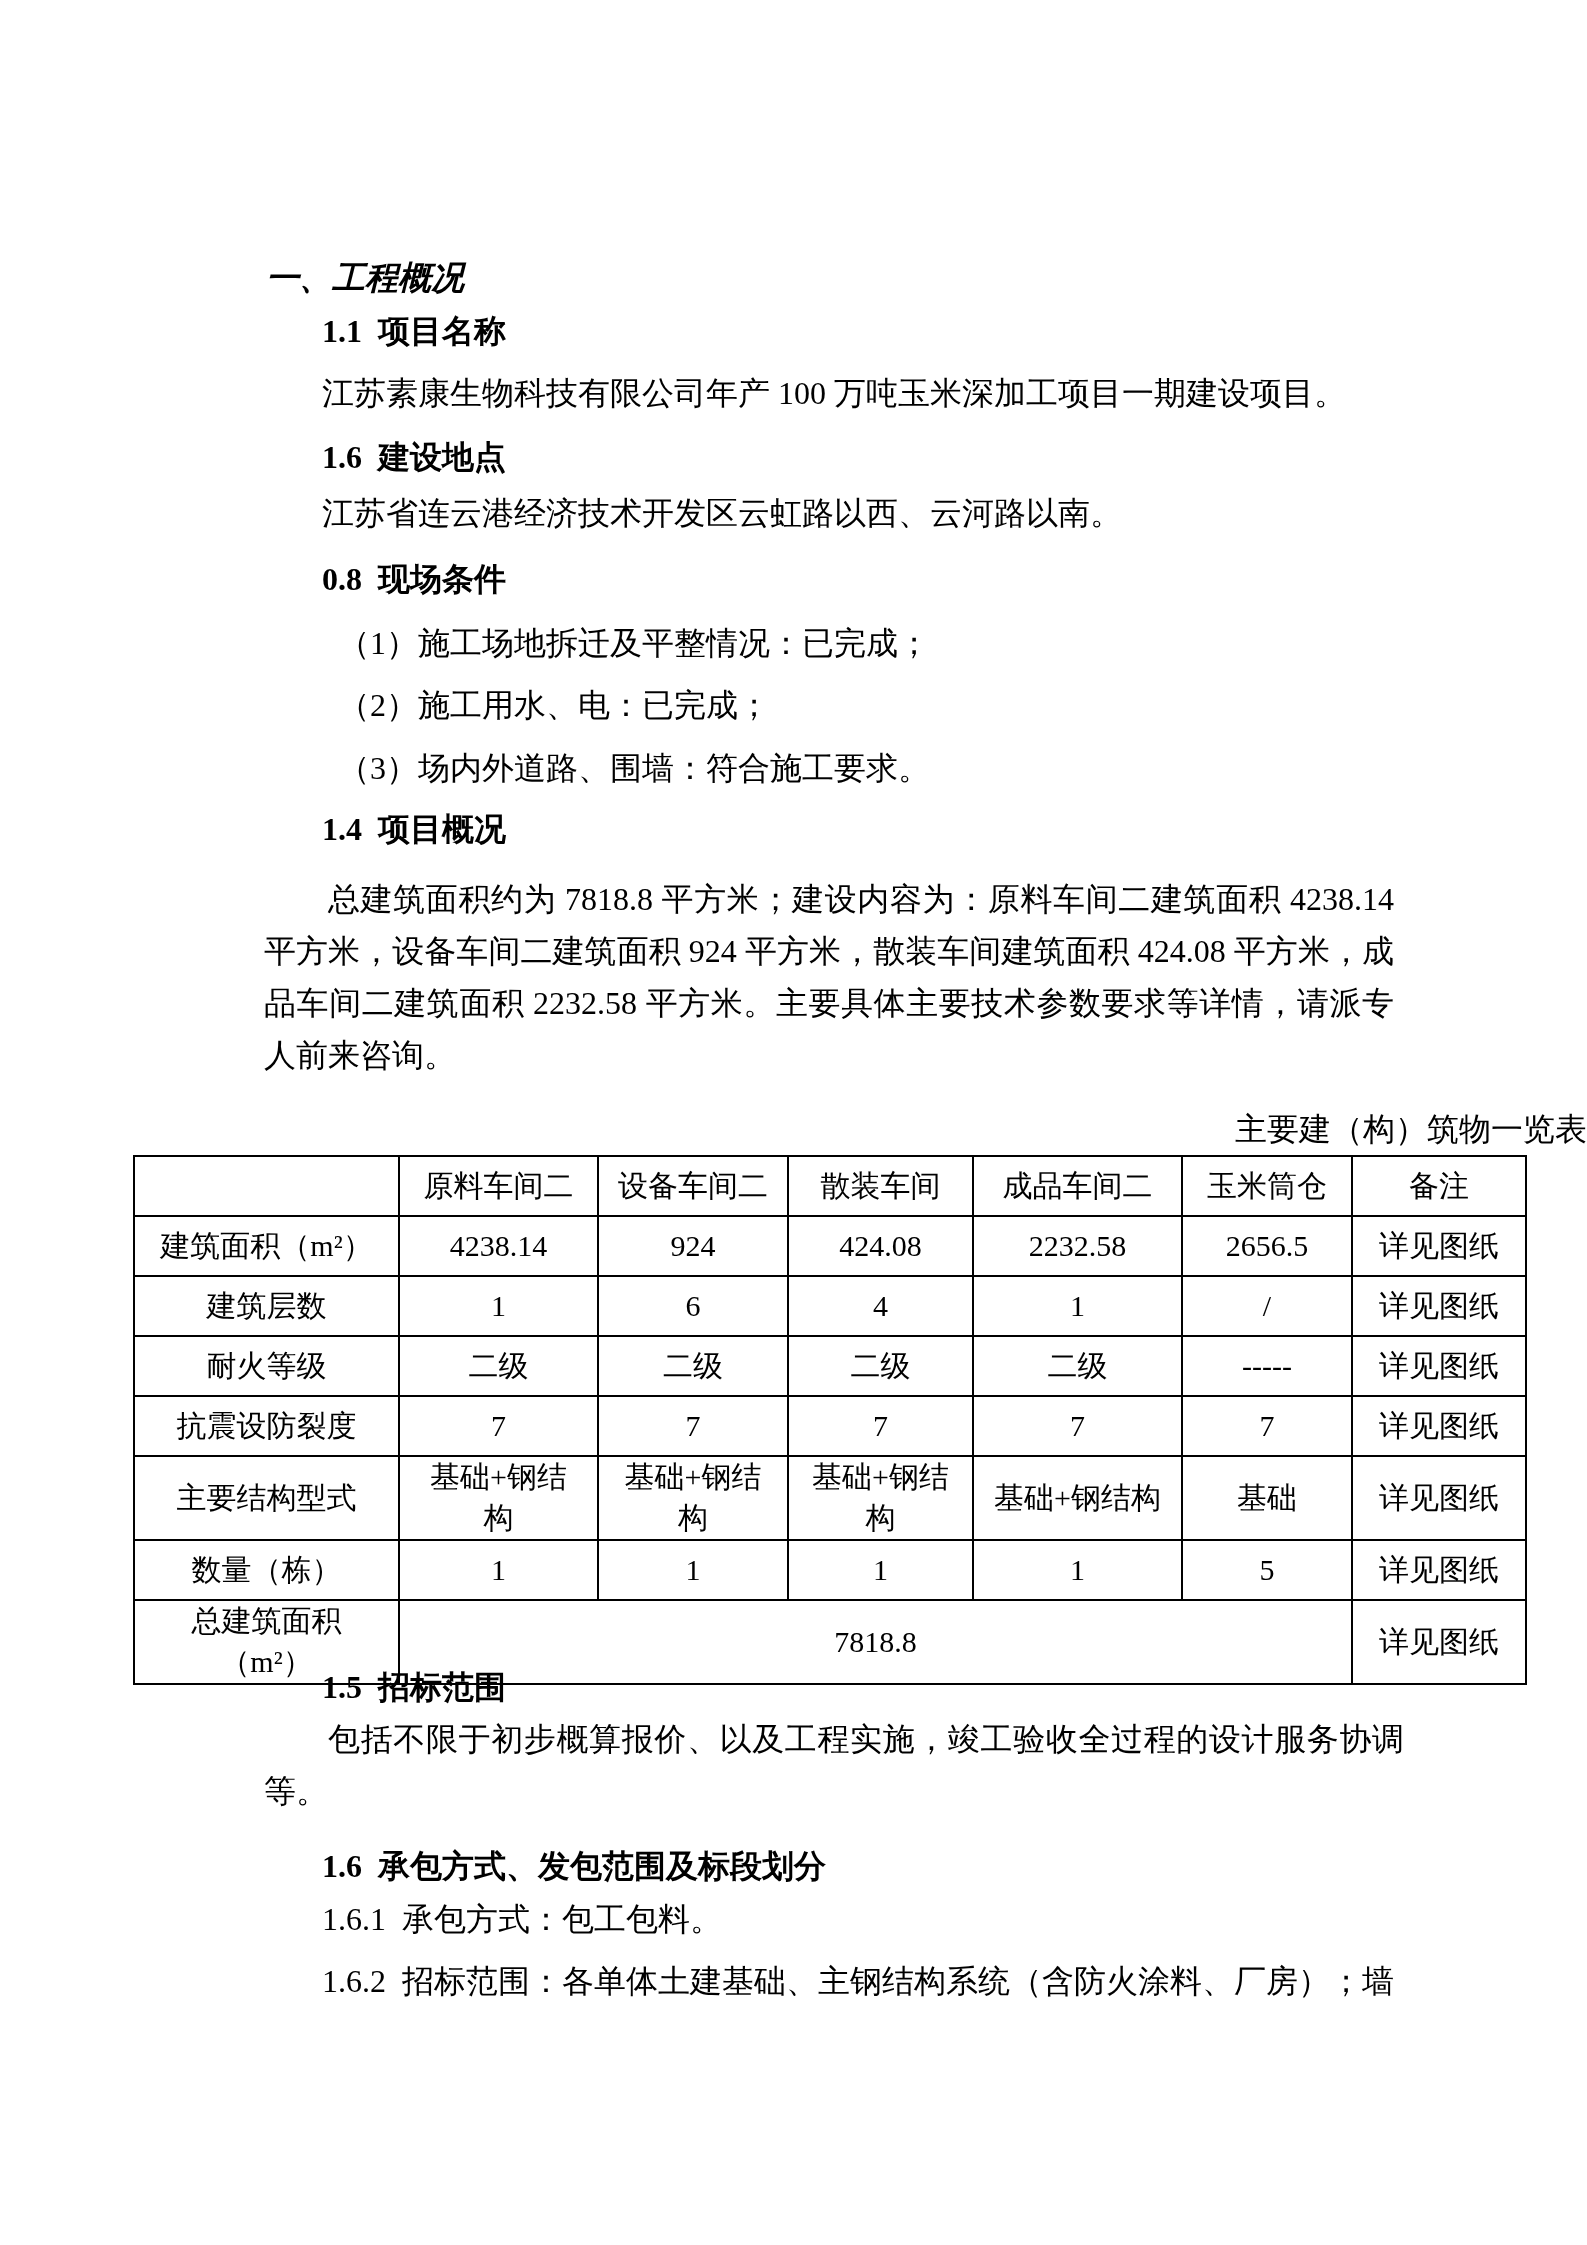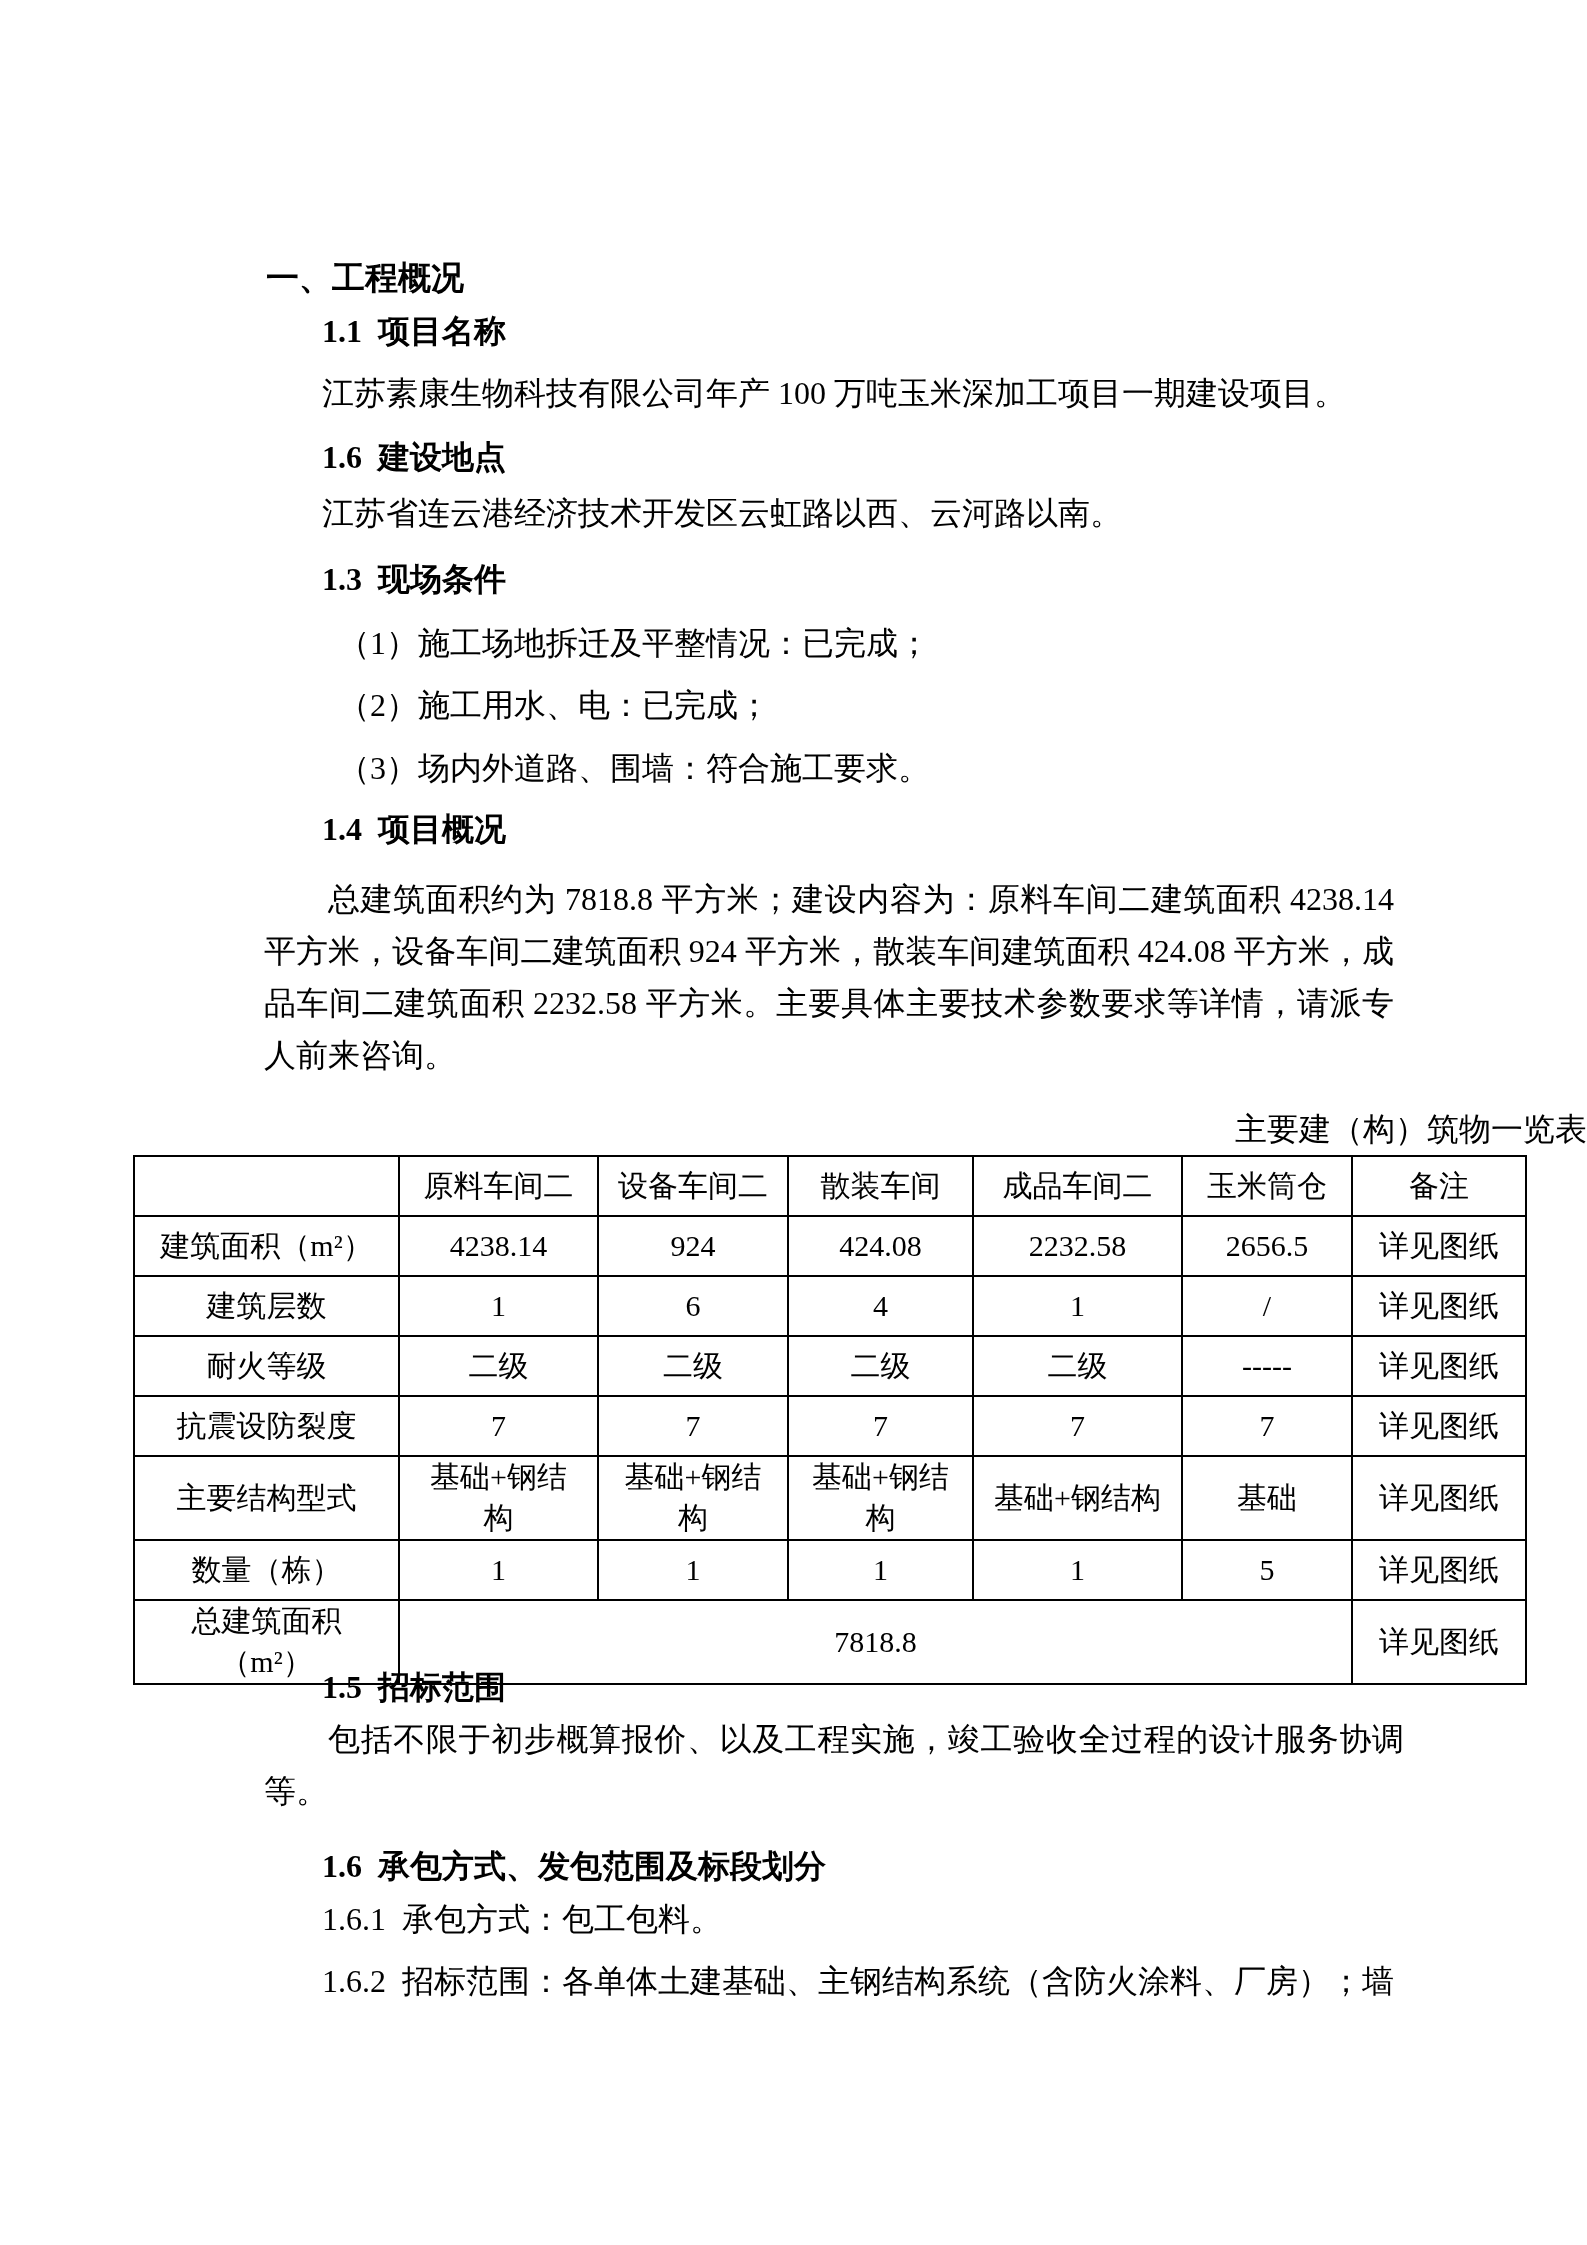--- a/index.html
+++ b/index.html
@@ -30,29 +30,29 @@
     font-weight:normal;
     padding:0 16px;
     overflow:hidden;
   }
 </style>
 </head>
 <body>
 
 <div class="page">
 
-  <div class="abs h h-main" style="top:256px;left:266px;">一、工程概况</div>
+  <div class="abs h h-main" style="top:256px;left:266px;font-style:italic;">一、工程概况</div>
 
   <div class="abs h" style="top:310px;left:322px;">1.1  项目名称</div>
   <div class="abs" style="top:372px;left:322px;">江苏素康生物科技有限公司年产 100 万吨玉米深加工项目一期建设项目。</div>
 
   <div class="abs h" style="top:436px;left:322px;">1.6  建设地点</div>
   <div class="abs" style="top:492px;left:322px;">江苏省连云港经济技术开发区云虹路以西、云河路以南。</div>
 
-  <div class="abs h" style="top:558px;left:322px;">1.3  现场条件</div>
+  <div class="abs h" style="top:558px;left:322px;">0.8  现场条件</div>
   <div class="abs" style="top:622px;left:338px;">（1）施工场地拆迁及平整情况：已完成；</div>
   <div class="abs" style="top:684px;left:338px;">（2）施工用水、电：已完成；</div>
   <div class="abs" style="top:747px;left:338px;">（3）场内外道路、围墙：符合施工要求。</div>
 
   <div class="abs h" style="top:808px;left:322px;">1.4  项目概况</div>
   <div class="abs para" style="top:873px;left:264px;width:1130px;">总建筑面积约为 7818.8 平方米；建设内容为：原料车间二建筑面积 4238.14 平方米，设备车间二建筑面积 924 平方米，散装车间建筑面积 424.08 平方米，成品车间二建筑面积 2232.58 平方米。主要具体主要技术参数要求等详情，请派专人前来咨询。</div>
 
   <div class="abs caption" style="top:1108px;">主要建（构）筑物一览表</div>
 
   <table class="bt">

